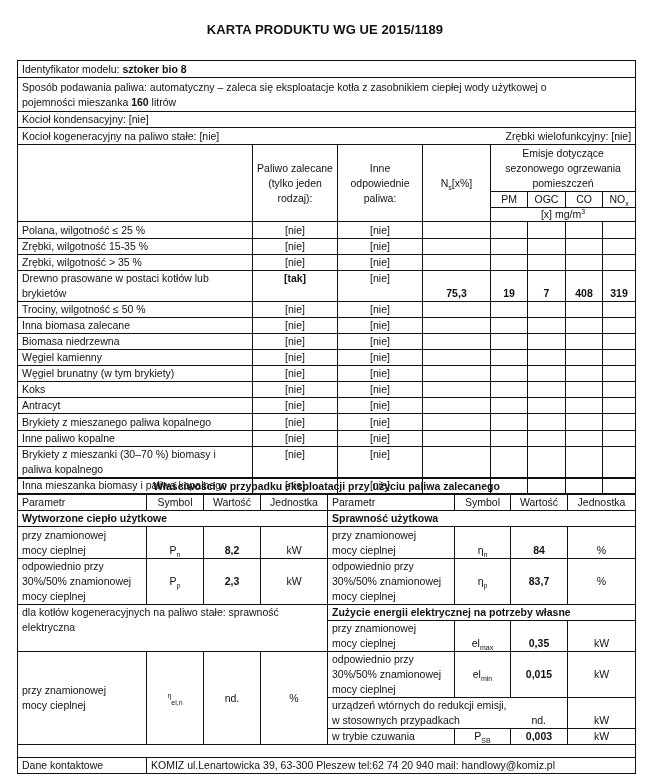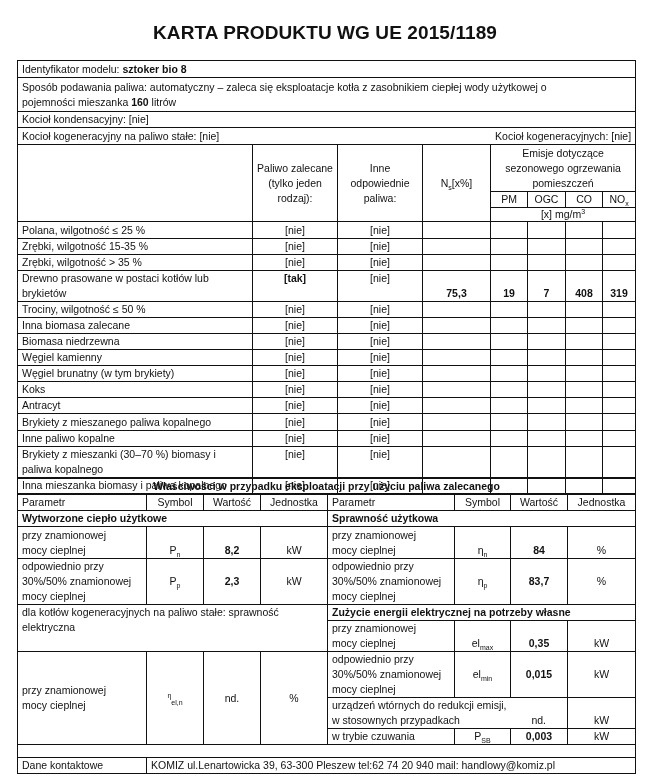--- a/index.html
+++ b/index.html
@@ -3,21 +3,21 @@
 <meta charset="utf-8">
 <style>
   html, body { margin: 0; padding: 0; background: #ffffff; }
   body {
     width: 650px; height: 777px; position: relative; overflow: hidden;
     font-family: "Liberation Sans", "DejaVu Sans", sans-serif;
     color: #111; font-size: 10.5px;
   }
   .title {
     position: absolute; top: 22px; left: 0; width: 650px; text-align: center;
-    font-weight: bold; font-size: 19px; letter-spacing: 0.1px;
+    font-weight: bold; font-size: 13px; letter-spacing: 0.1px;
   }
   table { border-collapse: collapse; table-layout: fixed; position: absolute; }
   td { border: 1px solid #111; padding: 0 4px; vertical-align: middle; line-height: 15px; overflow: hidden; }
   .b { font-weight: bold; }
   .c { text-align: center; }
   .vt { vertical-align: top; }
   .vb { vertical-align: bottom; }
   sub { font-size: 7px; vertical-align: sub; line-height: 0; }
   sup { font-size: 7px; vertical-align: super; line-height: 0; }
 
@@ -48,21 +48,21 @@
   </tr>
   <tr style="height:34px">
     <td colspan="8"><span>Sposób podawania paliwa: automatyczny –  zaleca się eksploatacje kotła z zasobnikiem ciepłej wody użytkowej o</span><br><span>pojemności mieszanka </span><span class="b">160</span><span> litrów</span></td>
   </tr>
   <tr style="height:16px">
     <td colspan="8">Kocioł kondensacyjny: [nie]</td>
   </tr>
   <tr style="height:17px">
     <td colspan="8">
       <span>Kocioł kogeneracyjny na paliwo stałe: [nie]</span>
-      <span style="float:right">Kocioł kogeneracyjnych: [nie]</span>
+      <span style="float:right">Zrębki wielofunkcyjny: [nie]</span>
     </td>
   </tr>
 
   <tr style="height:47px">
     <td rowspan="3"></td>
     <td rowspan="3" class="c">Paliwo zalecane (tylko jeden rodzaj):</td>
     <td rowspan="3" class="c" style="padding:11px 10px">Inne odpowiednie paliwa:</td>
     <td rowspan="3" class="c"><span>N</span><sub>s</sub><span>[x%]</span></td>
     <td colspan="4" class="c">Emisje dotyczące sezonowego ogrzewania pomieszczeń</td>
   </tr>

